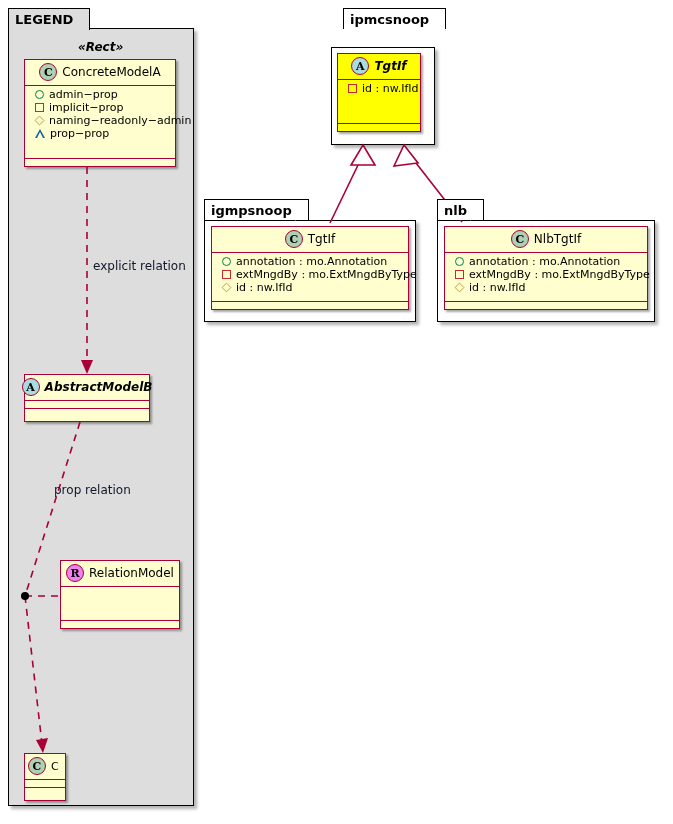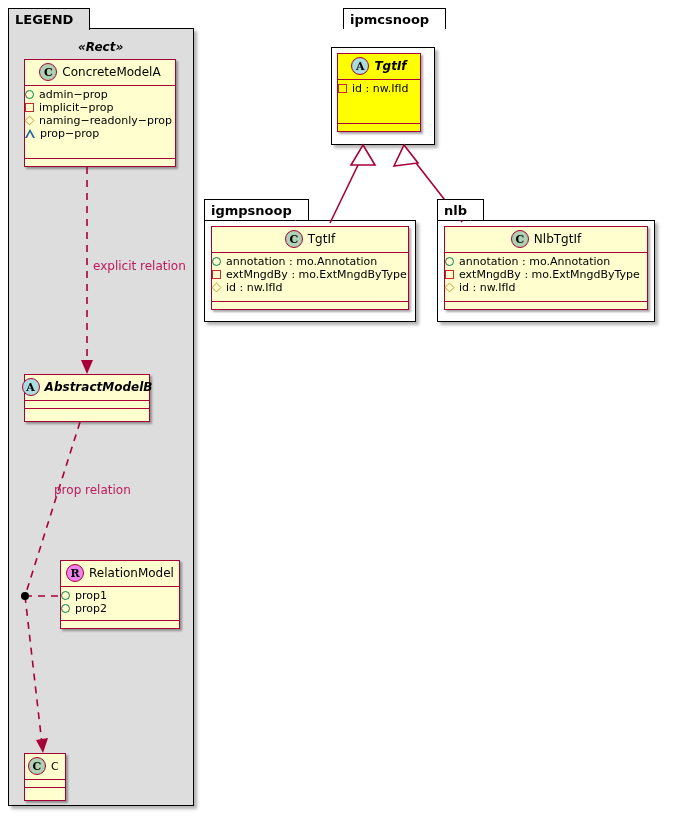--- a/index.html
+++ b/index.html
@@ -6,21 +6,21 @@
   body{width:673px;height:824px;position:relative;overflow:hidden;
        font-family:"DejaVu Sans","Liberation Sans",sans-serif;}
 
   
   .cls{position:absolute;background:#FEFECE;border:1px solid #A80036;
        box-shadow:2px 2px 2px rgba(0,0,0,.35);box-sizing:border-box;}
   .cls.hl{background:#FFFF00;}
   .cls-title{display:flex;align-items:center;justify-content:center;gap:5px;
              padding:3px 6px 4px 6px;font-size:12px;color:#000;white-space:nowrap;}
   .cls-sep{height:1px;background:#A80036;}
-  .cls-body{padding:2px 5px 3px 0;}
+  .cls-body{padding:2px 5px 3px 10px;}
   .cls-body.empty{height:7px;padding:0;}
   .attr{display:flex;align-items:center;gap:5px;font-size:11px;color:#000;
         line-height:13px;white-space:nowrap;}
 
   
   .ci{width:16px;height:16px;border-radius:50%;display:flex;align-items:center;
       justify-content:center;font-size:11px;font-weight:bold;flex:none;
       font-family:"DejaVu Serif","Liberation Serif",serif;}
   .ci-c{background:#ADD1B2;border:1px solid #A80036;color:#000;}
   .ci-a{background:#A9DCDF;border:1px solid #A80036;color:#000;}
@@ -57,21 +57,21 @@
   #legend-tab{position:absolute;background:#DDDDDD;border:1.5px solid #000;
            border-bottom:none;box-sizing:border-box;display:flex;align-items:center;
            padding:0 16px 0 6px;font-size:13px;font-weight:bold;z-index:3;}
   #legend-tab:after{content:"";position:absolute;right:0;top:0;width:0;height:0;
            border-left:14px solid #DDDDDD;border-bottom:22px solid transparent;}
   .stereo{position:absolute;font-size:12px;font-style:italic;font-weight:bold;color:#000;}
 
   
   svg.conn{position:absolute;left:0;top:0;width:673px;height:824px;overflow:visible;
            pointer-events:none;}
-  .lbl{position:absolute;font-size:12px;color:#be185d;white-space:nowrap;}
+  .lbl{position:absolute;font-size:12px;color:#0f172a;white-space:nowrap;}
 </style>
 </head>
 <body>
 
 <div id="legend-frame" style="left:8px;top:28px;width:186px;height:778px;"></div>
 <div id="legend-tab" style="left:8px;top:8px;height:22px;">
   <span>LEGEND</span>
 </div>
 
 <div class="stereo" style="left:78px;top:40px;">«Rect»</div>
@@ -86,21 +86,21 @@
     <div class="attr">
       <span class="g g-circle"></span>
       <span>admin−prop</span>
     </div>
     <div class="attr">
       <span class="g g-square"></span>
       <span>implicit−prop</span>
     </div>
     <div class="attr">
       <span class="g g-diamond"></span>
-      <span>naming−readonly−prop</span>
+      <span>naming−readonly−admin</span>
     </div>
     <div class="attr">
       <span class="g-triangle"></span>
       <span>prop−prop</span>
     </div>
   </div>
   <div class="cls-sep" style="position:absolute;bottom:7px;left:0;right:0;"></div>
 </div>
 
 <div class="cls" style="left:24px;top:374px;width:126px;height:48px;">
@@ -113,30 +113,20 @@
   <div class="cls-sep"></div>
   <div class="cls-body empty"></div>
 </div>
 
 <div class="cls" style="left:60px;top:560px;width:120px;height:69px;">
   <div class="cls-title">
     <span class="ci ci-r">R</span>
     <span>RelationModel</span>
   </div>
   <div class="cls-sep"></div>
-  <div class="cls-body">
-    <div class="attr">
-      <span class="g g-circle"></span>
-      <span>prop1</span>
-    </div>
-    <div class="attr">
-      <span class="g g-circle"></span>
-      <span>prop2</span>
-    </div>
-  </div>
   <div class="cls-sep" style="position:absolute;bottom:7px;left:0;right:0;"></div>
 </div>
 
 <div class="cls" style="left:24px;top:753px;width:42px;height:48px;">
   <div class="cls-title" style="justify-content:flex-start;padding:3px 4px 4px 3px;">
     <span class="ci ci-c">C</span>
     <span style="font-size:11px;">C</span>
   </div>
   <div class="cls-sep"></div>
   <div class="cls-body empty"></div>

